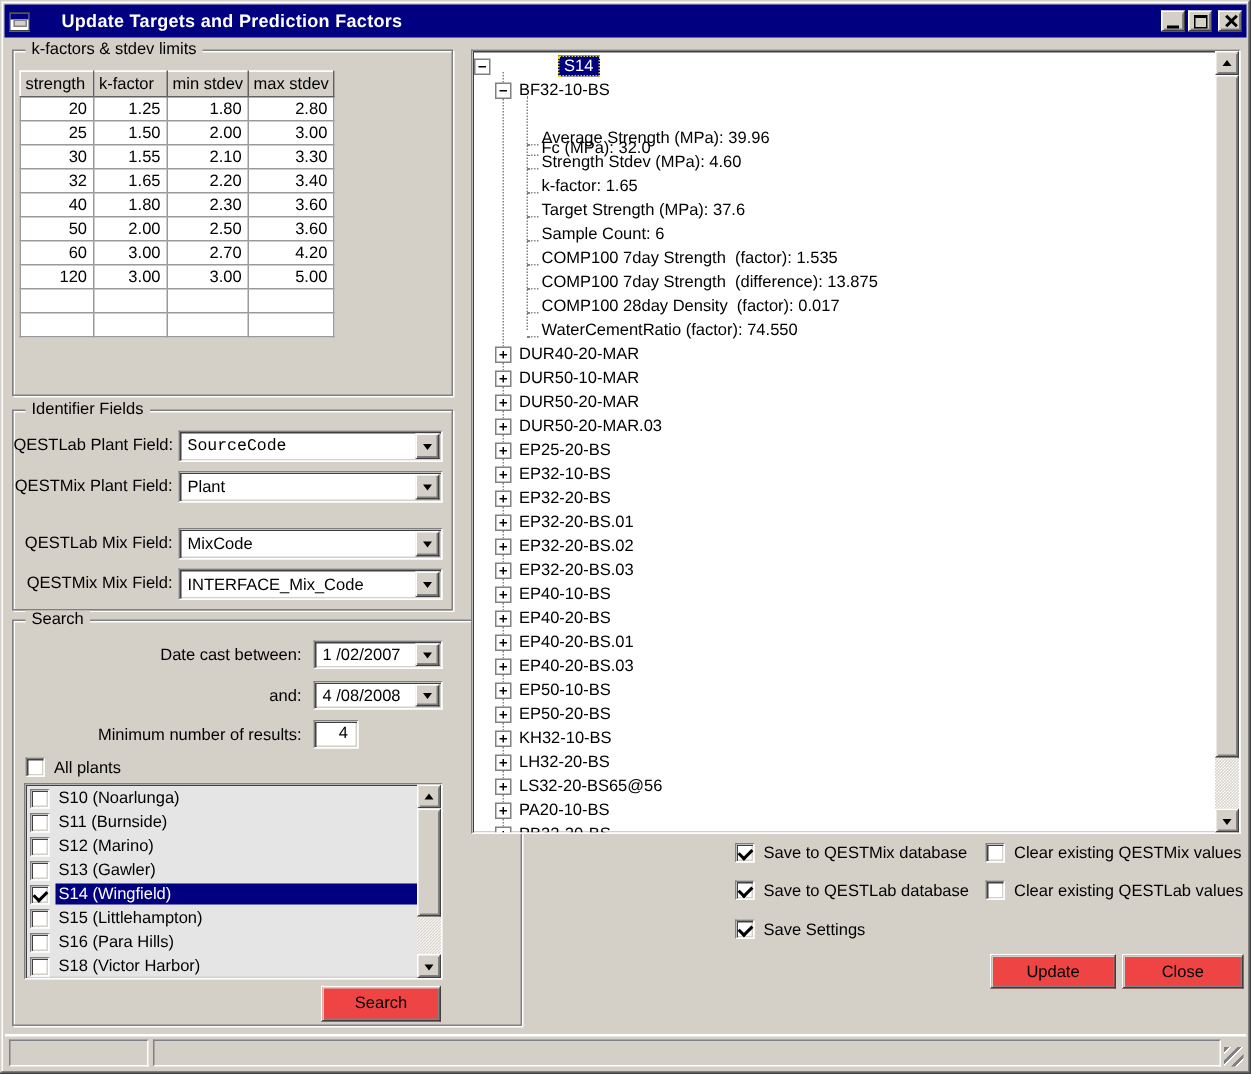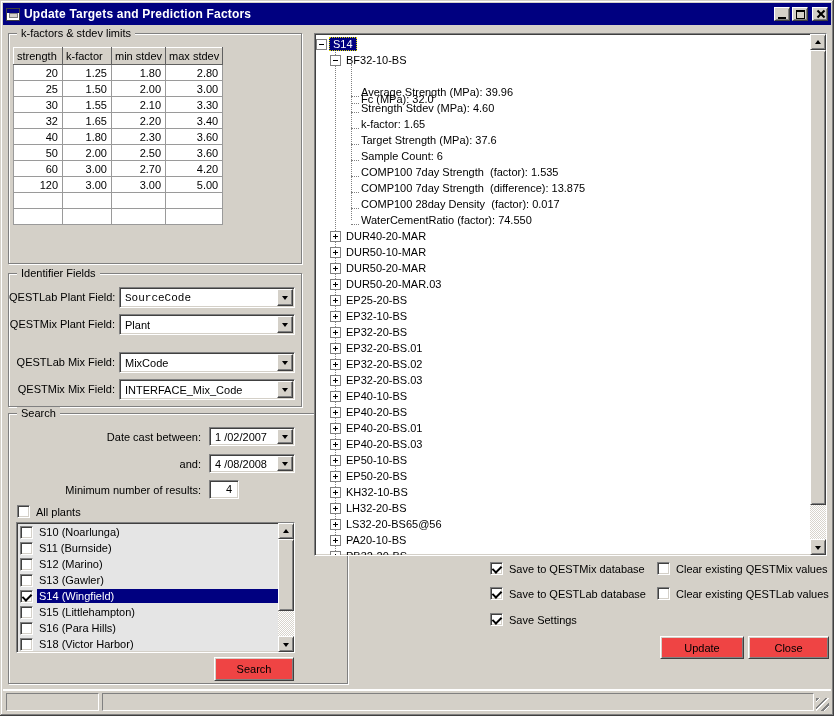--- a/index.html
+++ b/index.html
@@ -12,21 +12,21 @@
     box-shadow: inset -1px -1px 0 #404040, inset 1px 1px 0 #d4d0c8,
                 inset -2px -2px 0 #808080, inset 2px 2px 0 #fff;
     padding:3px;
   }
 
   
   .titlebar{ height:22px; background:#000080; display:flex; align-items:center; padding:0 3px; flex:none; }
   .tb-icon{ width:14px; height:13px; background:#fff; border:1px solid #404040; margin-right:4px; position:relative; flex:none;}
   .tb-icon::before{ content:''; position:absolute; left:0; top:0; right:0; height:4px; background:#000080; }
   .tb-icon::after{ content:''; position:absolute; left:2px; bottom:2px; width:7px; height:3px; background:#d4d0c8; border:1px solid #808080;}
-  .tb-title{ color:#fff; font-weight:bold; font-size:12px; flex:1; white-space:nowrap; overflow:hidden; letter-spacing:.2px;}
+  .tb-title{ color:#fff; font-weight:bold; font-size:12px; flex:1; white-space:nowrap; overflow:hidden; letter-spacing:.2px;margin-left:17px;}
   .tb-btn{ width:16px; height:14px; background:#d4d0c8; margin-left:2px;
     border:1px solid; border-color:#fff #404040 #404040 #fff;
     box-shadow: inset 1px 1px 0 #d4d0c8, inset -1px -1px 0 #808080;
     display:flex; align-items:center; justify-content:center; flex:none; }
   .tb-btn.close{ margin-left:4px; }
   .g-min{ width:8px; height:2px; background:#000; margin-top:7px; }
   .g-max{ width:9px; height:9px; border:1px solid #000; border-top-width:2px; }
   .g-x{ position:relative; width:8px; height:8px; }
   .g-x::before,.g-x::after{ content:''; position:absolute; left:4px; top:-1px; width:2px; height:10px; background:#000; }
   .g-x::before{ transform:rotate(45deg);} .g-x::after{ transform:rotate(-45deg);}
@@ -335,21 +335,21 @@
       </div>
 
       <div class="btn" style="left:205px; top:243px; width:80px; height:24px;">Search</div>
     </div>
 
     <div class="tree">
       <div class="tree-content">
         <div class="vline" style="left:20px; top:14px; height:505px;"></div>
         <div class="vline" style="left:36px; top:30px; height:156px;"></div>
         <div>
-            <div class="trow root" style="top: 2px;"><span class="ebox"></span><span class="tnode-label">S14</span></div>
+            <div class="trow root" style="top: 2px; gap: 43px;"><span class="ebox"></span><span class="tnode-label">S14</span></div>
             <div class="trow node" style="top: 18px;"><span class="ebox"></span><span class="tnode-label">BF32-10-BS</span></div>
             <div class="trow leaf" style="top: 34px; margin-top: 23px;"><span class="">Fc (MPa): 32.0</span></div>
             <div class="trow leaf" style="top: 50px;"><span class="">Average Strength (MPa): 39.96</span></div>
             <div class="trow leaf" style="top: 66px;"><span class="">Strength Stdev (MPa): 4.60</span></div>
             <div class="trow leaf" style="top: 82px;"><span class="">k-factor: 1.65</span></div>
             <div class="trow leaf" style="top: 98px;"><span class="">Target Strength (MPa): 37.6</span></div>
             <div class="trow leaf" style="top: 114px;"><span class="">Sample Count: 6</span></div>
             <div class="trow leaf" style="top: 130px;"><span class="">COMP100 7day Strength  (factor): 1.535</span></div>
             <div class="trow leaf" style="top: 146px;"><span class="">COMP100 7day Strength  (difference): 13.875</span></div>
             <div class="trow leaf" style="top: 162px;"><span class="">COMP100 28day Density  (factor): 0.017</span></div>

